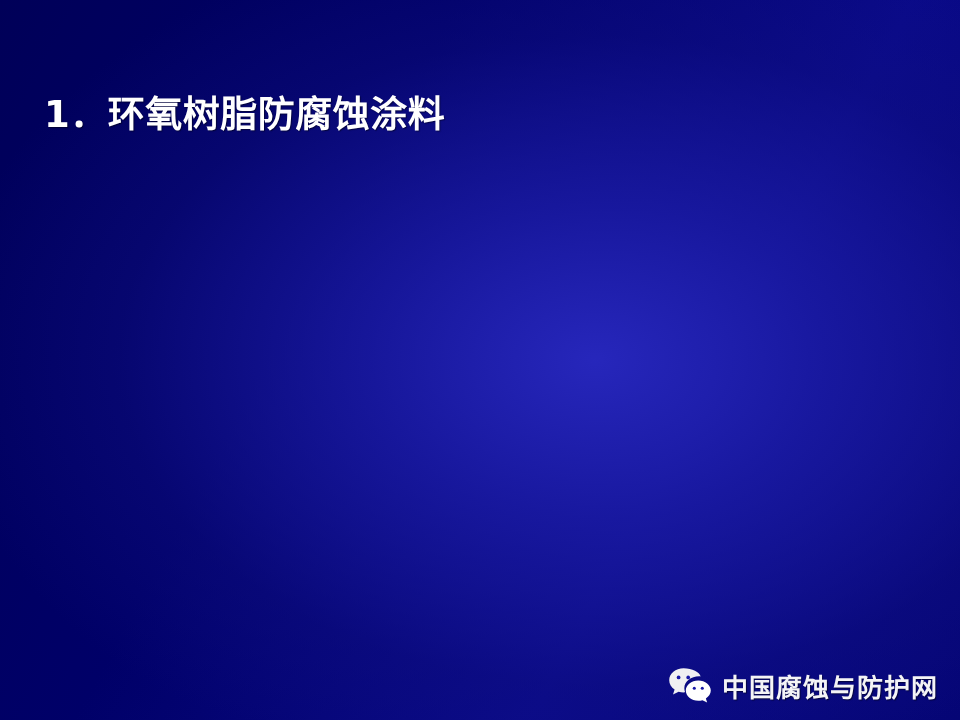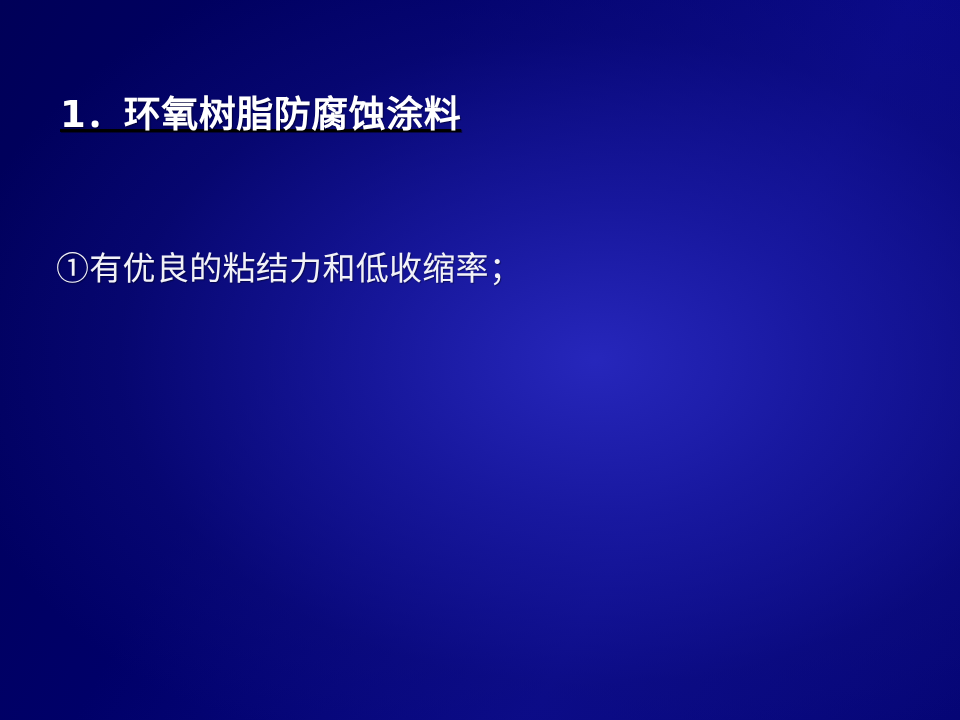--- a/index.html
+++ b/index.html
@@ -29,24 +29,23 @@
         rgba(14, 14, 126, 0.45) 58%,
         rgba(0, 0, 92, 0.10) 80%,
         rgba(0, 0, 80, 0) 100%),
       linear-gradient(118deg, #000058 0%, #000069 34%, #0b0b8e 68%, #050577 100%);
     overflow: hidden;
   }
 
   
   .title-block {
     position: absolute;
-    left: 60px;
+    left: 44px;
     top: 94px;
     width: 860px;
-    text-decoration: underline;
   }
   .slide-title {
     margin: 0;
     color: #ffffff;
     font-family: "DejaVu Sans", "Liberation Sans", sans-serif;
     font-size: 37px;
     font-weight: bold;
     line-height: 1.12;
     letter-spacing: 0.5px;
     white-space: nowrap;
@@ -125,17 +124,31 @@
 <body>
 
 <div id="slide">
 
   <div class="title-block">
     <h1 class="slide-title">1．环氧树脂防腐蚀涂料</h1>
   </div>
 
 
   <ul id="bullet-list">
-    <li>①有优良的粘结力和低收缩率；</li>
   </ul>
 
+  <div id="watermark">
+    <span class="wechat-icon-wrap">
+      <svg class="wechat-icon" viewBox="0 0 44 38" xmlns="http://www.w3.org/2000/svg" aria-hidden="true">
+
+        <path fill="#f0f0f2" d="M15.6 2.2C7.6 2.2 1.2 7.6 1.2 14.2c0 3.8 2.1 7.2 5.4 9.4l-1.6 5.0 5.6-2.9c1.6.45 3.3.7 5.0.7.5 0 1.0-.02 1.5-.06-.5-1.3-.77-2.7-.77-4.1 0-6.6 6.6-11.9 14.8-11.9.5 0 1.0.02 1.5.06C31.5 6.1 24.3 2.2 15.6 2.2z"></path>
+        <circle cx="10.6" cy="11.4" r="1.85" fill="#1717a6"></circle>
+        <circle cx="20.2" cy="11.4" r="1.85" fill="#1717a6"></circle>
+
+        <path fill="#ffffff" d="M42.8 24.5c0-5.6-5.6-10.1-12.5-10.1s-12.5 4.5-12.5 10.1c0 5.6 5.6 10.2 12.5 10.2 1.45 0 2.85-.2 4.15-.57l4.7 2.45-1.3-4.2c2.95-1.85 4.95-4.7 4.95-7.88z"></path>
+        <circle cx="26.3" cy="22.2" r="1.55" fill="#1717a6"></circle>
+        <circle cx="34.3" cy="22.2" r="1.55" fill="#1717a6"></circle>
+      </svg>
+    </span>
+    <span class="wm-text">中国腐蚀与防护网</span>
+  </div>
 
 </div>
 
 </body></html>

